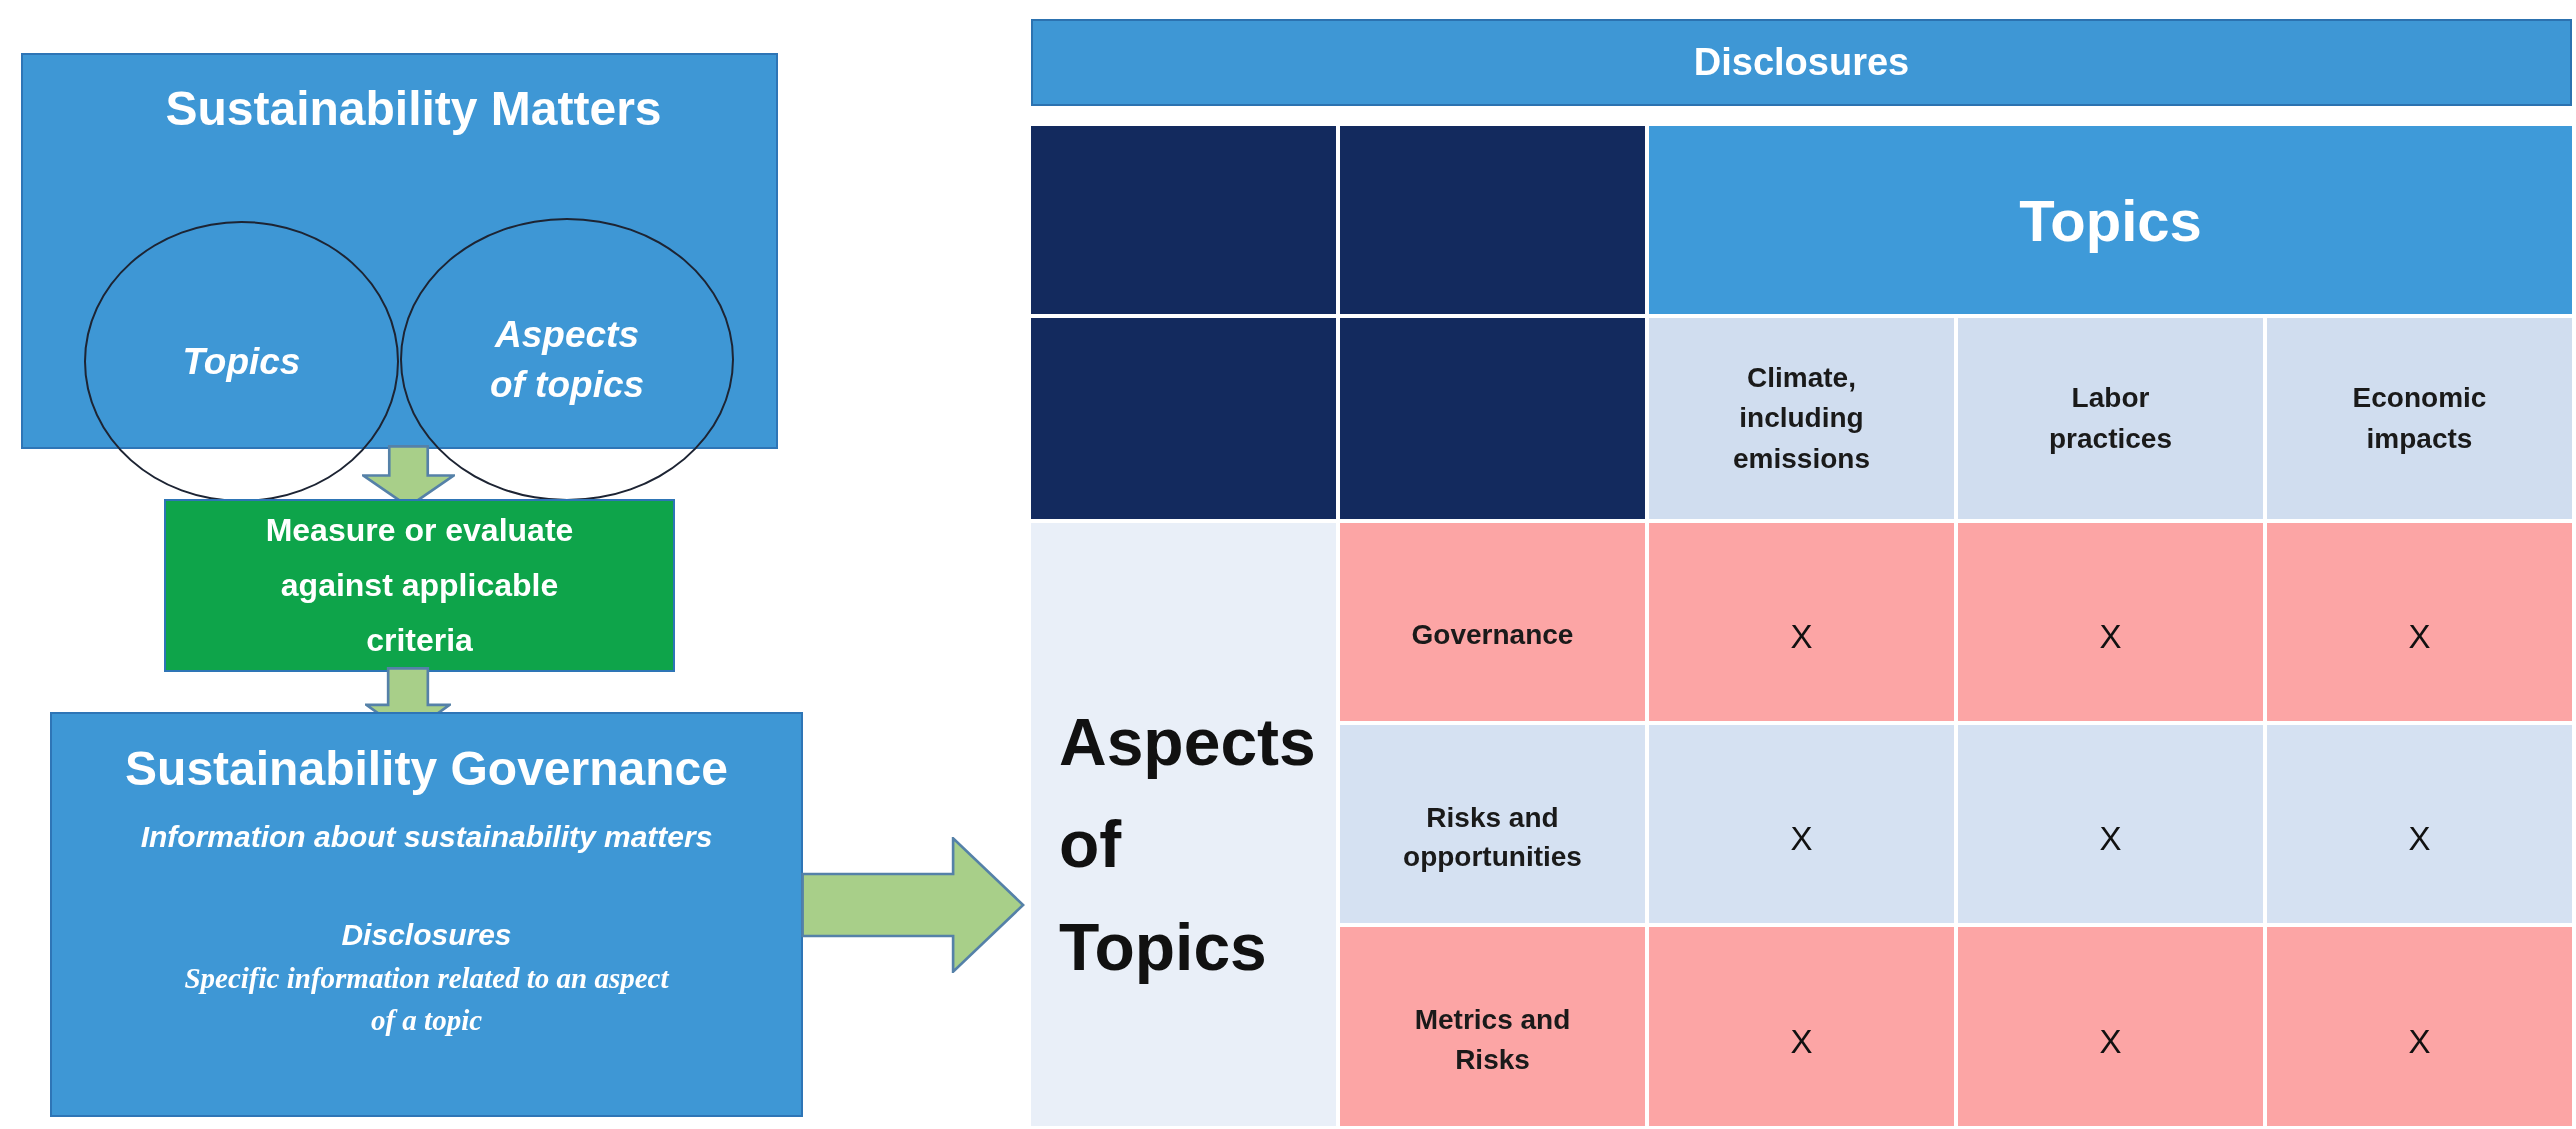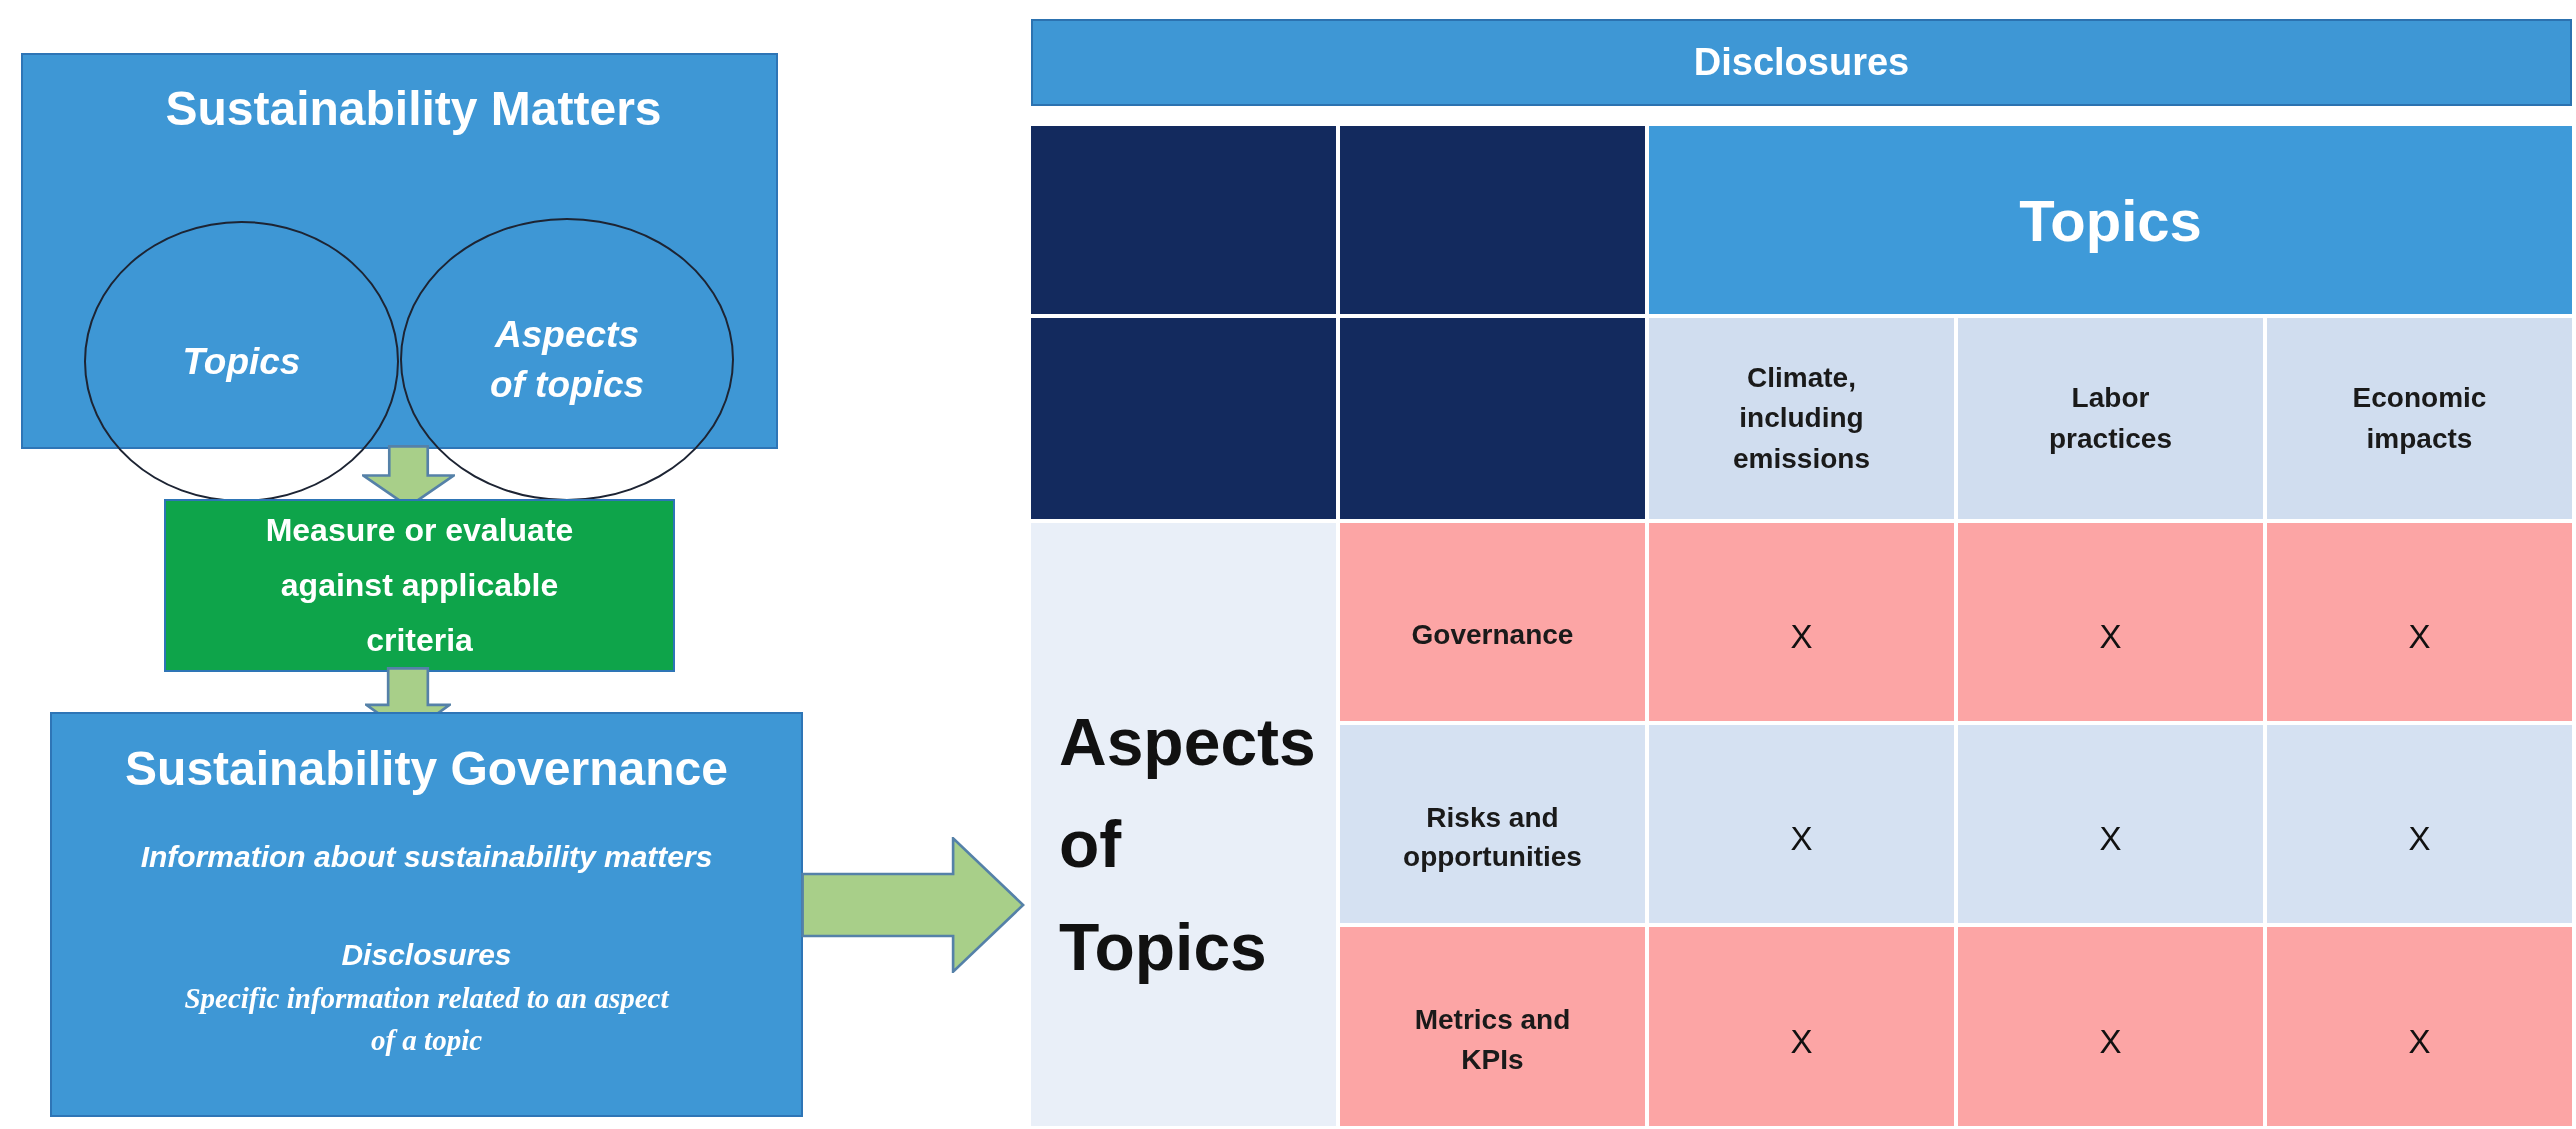--- a/index.html
+++ b/index.html
@@ -17,21 +17,21 @@
   #topics-ellipse{left:61px;top:166px;width:315px;height:281px;font-size:37px;}
   #aspects-ellipse{left:377px;top:163px;width:334px;height:283px;font-size:37px;}
   #aspects-ellipse .preline{line-height:1.35;}
 
   #measure-box{position:absolute;left:164px;top:499px;width:511px;height:173px;background:#0EA44A;
                border:2.6px solid #2E75B6;box-sizing:border-box;display:flex;align-items:center;justify-content:center;
                text-align:center;color:#ffffff;font-size:32px;font-weight:bold;line-height:1.72;}
 
   #info-box{left:50px;top:712px;width:753px;height:405px;text-align:center;}
   #info-title{margin-top:29px;}
-  #info-subtitle{margin-top:44px;font-size:30px;font-weight:bold;font-style:italic;}
+  #info-subtitle{margin-top:24px;font-size:30px;font-weight:bold;font-style:italic;}
   #info-disclosures-label{margin-top:64px;font-size:30px;font-weight:bold;font-style:italic;}
   #info-disclosures-desc{margin-top:6.6px;font-size:29px;font-weight:bold;font-style:italic;line-height:1.42;font-family:Liberation Serif, serif;}
 
   .arrow-svg{position:absolute;}
   #down-arrow-1{left:362px;top:445px;}
   #down-arrow-2{left:365px;top:667px;}
   #right-arrow{left:801px;top:837px;}
 
   
   #disclosures-header{position:absolute;left:1031px;top:18.5px;width:1541px;height:87px;background:#3E97D5;
@@ -150,21 +150,21 @@
     </div>
     <div class="cell rowdark mark">
       <span>X</span>
     </div>
     <div class="cell rowdark mark">
       <span>X</span>
     </div>
 
     <div class="cell rowlight rowlabel">
       <span class="preline">Metrics and
-KPIs</span>
+Risks</span>
     </div>
     <div class="cell rowlight mark">
       <span>X</span>
     </div>
     <div class="cell rowlight mark">
       <span>X</span>
     </div>
     <div class="cell rowlight mark">
       <span>X</span>
     </div>

